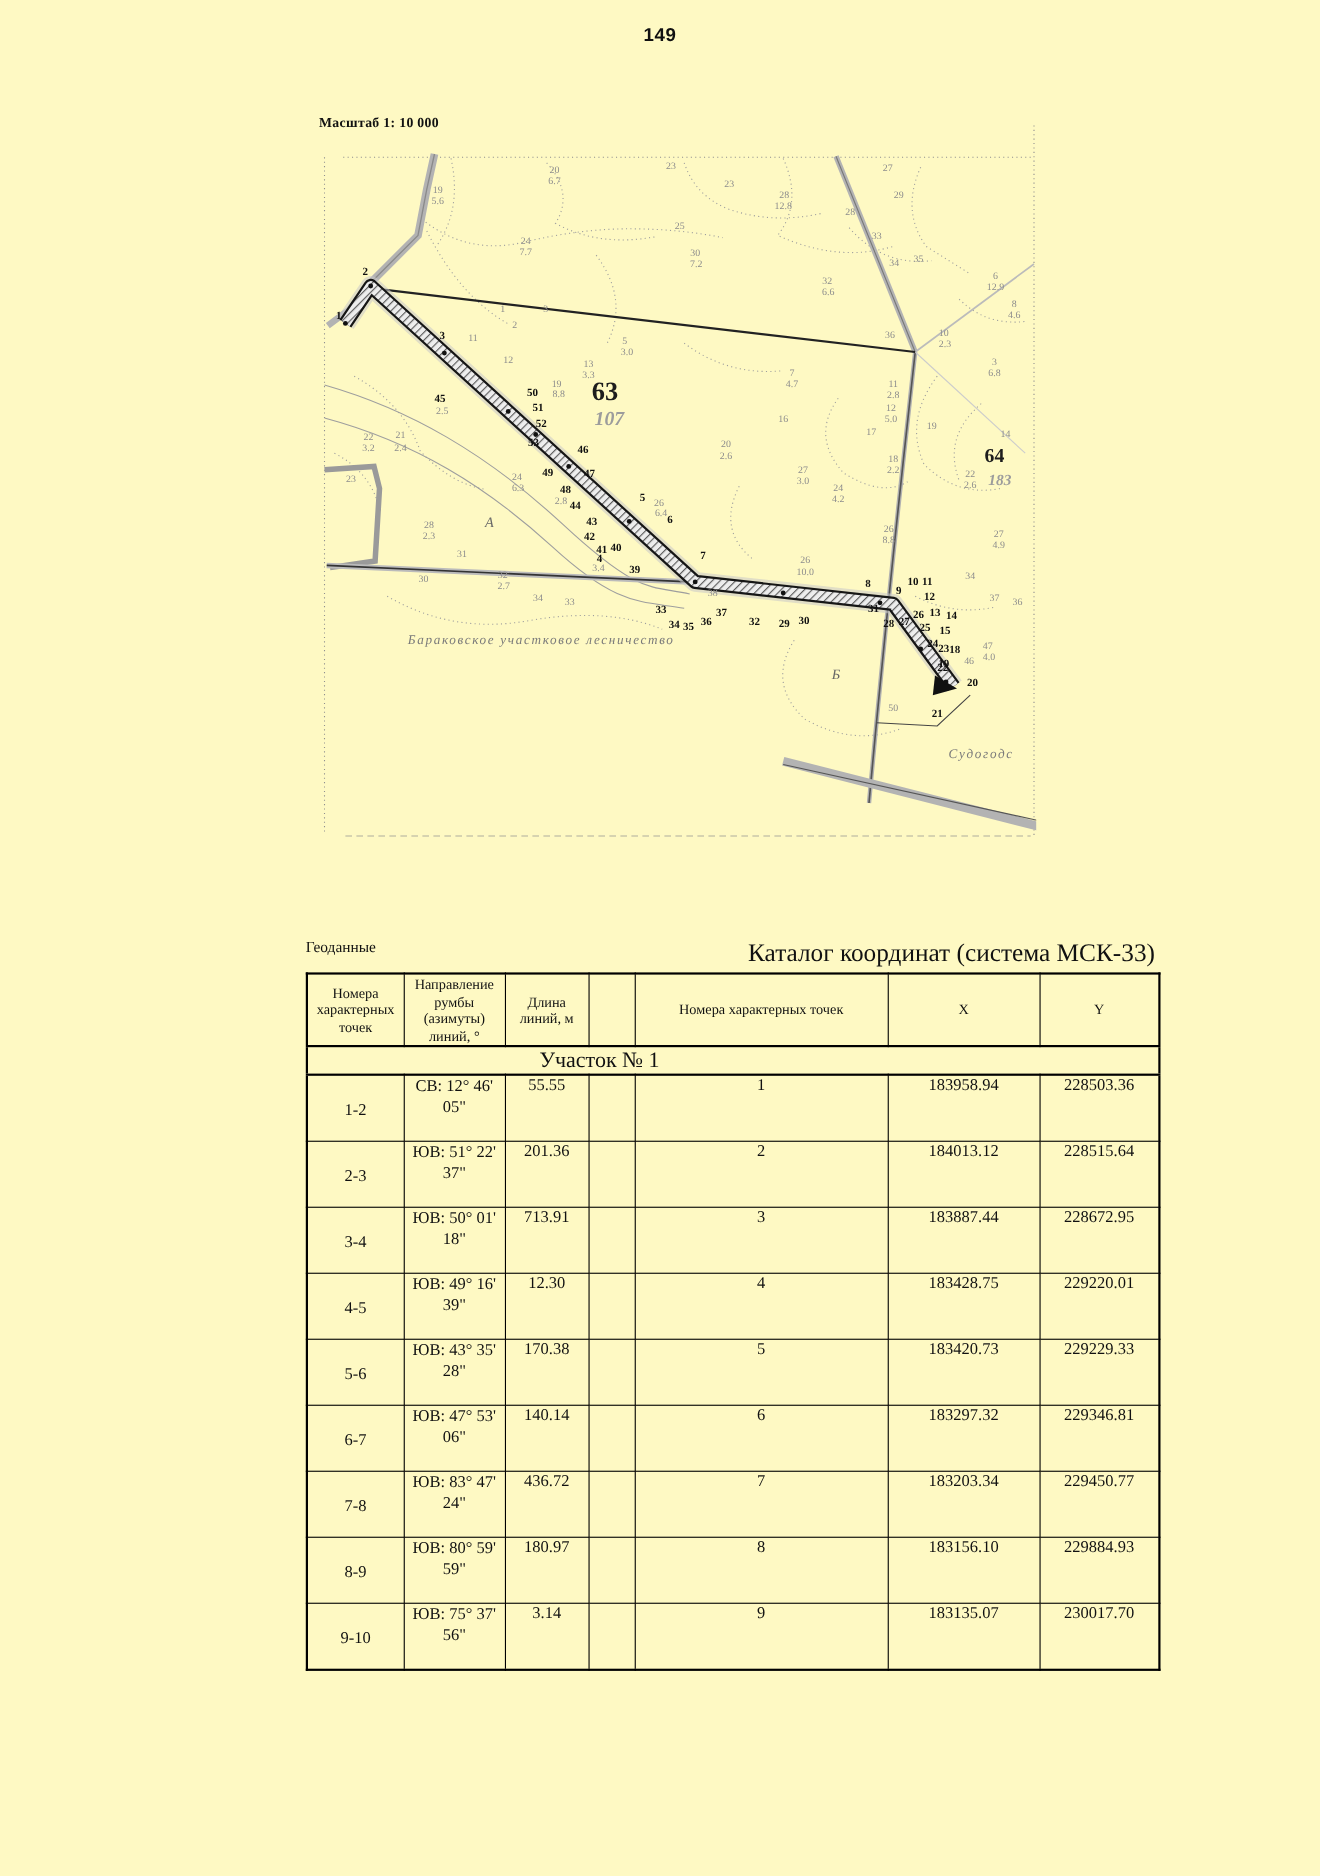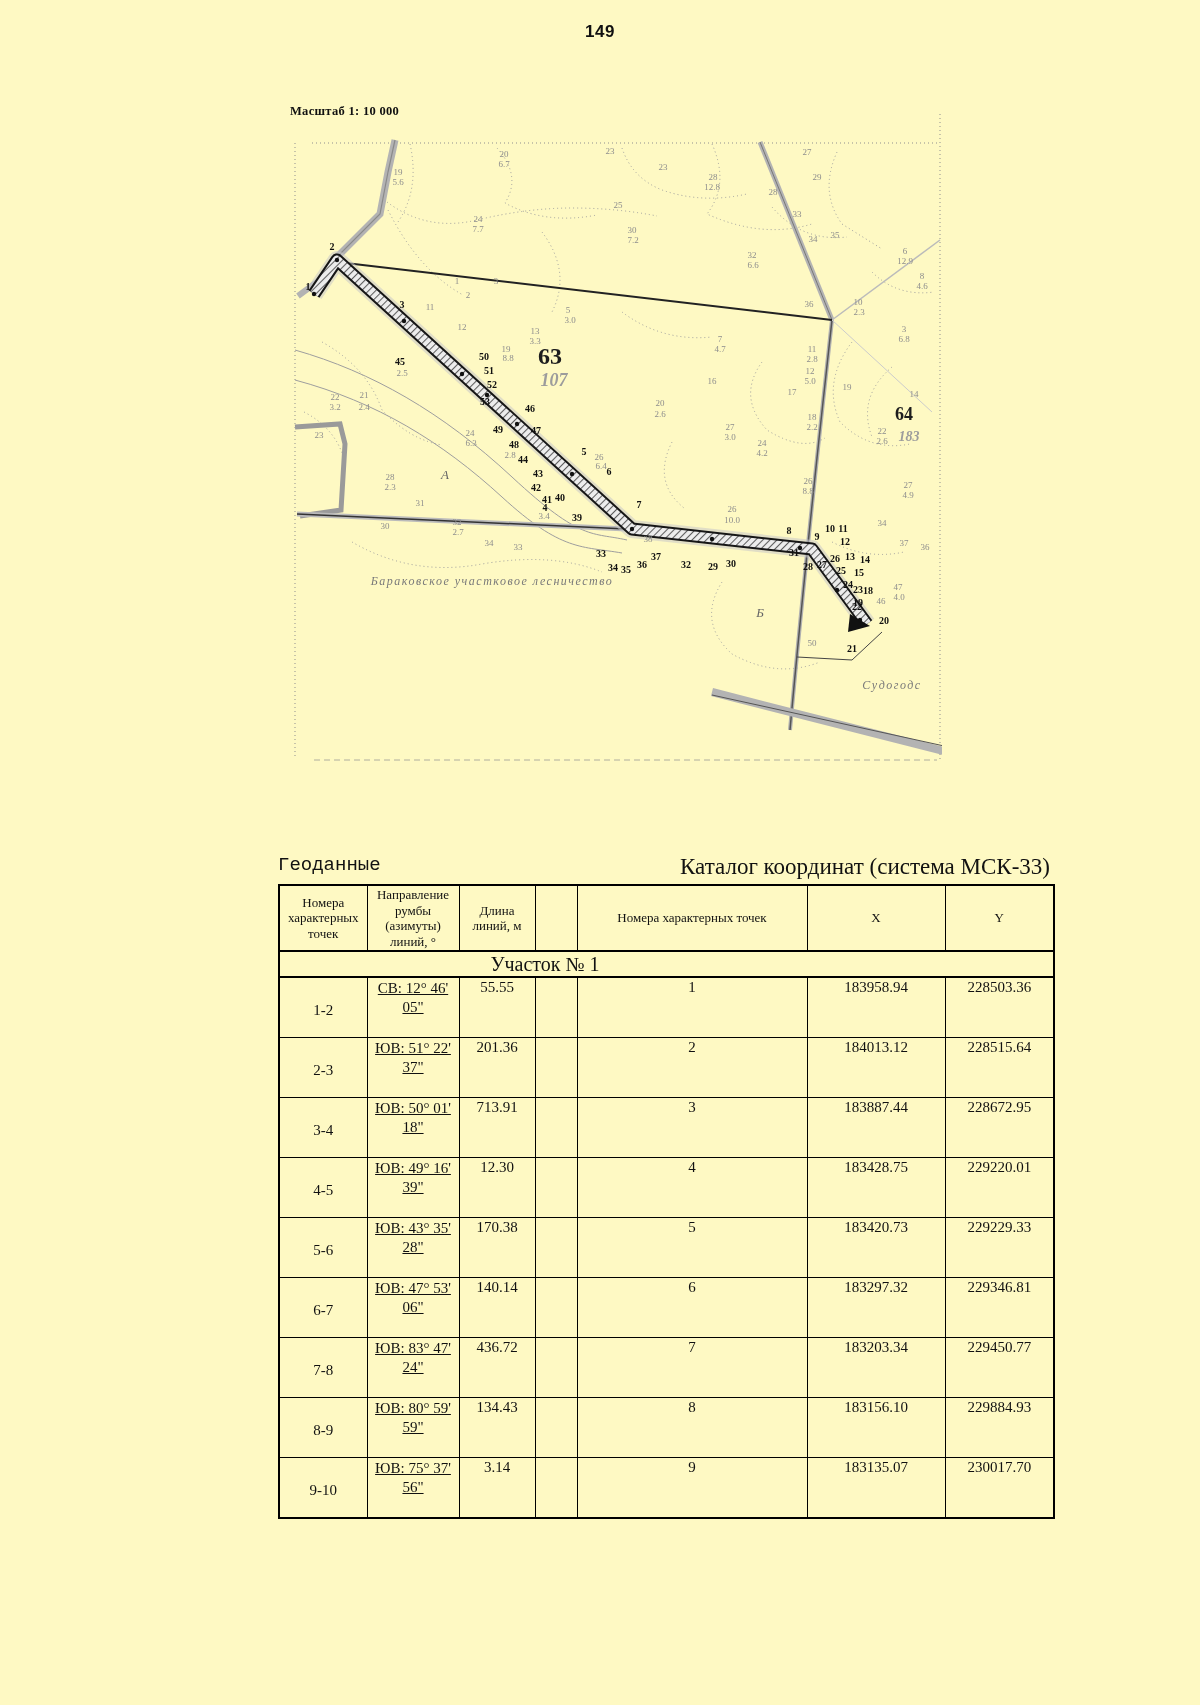--- a/index.html
+++ b/index.html
@@ -14,32 +14,32 @@
   .mt{text-anchor:middle;}
   .mt-pt{font:bold 10px "Liberation Serif",serif;fill:#101010;}
   .mt-g{font:9px "Liberation Serif",serif;fill:#8d8d8d;}
   .mt-big{font:bold 24px "Liberation Serif",serif;fill:#1d1d1d;}
   .mt-ghost{font:italic bold 18px "Liberation Serif",serif;fill:#9c9c9c;}
   .mt-big2{font:bold 18px "Liberation Serif",serif;fill:#1d1d1d;}
   .mt-ghost2{font:italic bold 14px "Liberation Serif",serif;fill:#9c9c9c;}
   .mt-place{font:italic 12px "Liberation Serif",serif;fill:#7a7a7a;letter-spacing:1.5px;}
   .mt-letter{font:italic 13px "Liberation Serif",serif;fill:#666;}
   
-  .tbl-title-left{position:absolute;left:278px;top:854px;font-size:19px;font-family:Liberation Mono, monospace;}
+  .tbl-title-left{position:absolute;left:278px;top:854px;font-size:14px;}
   .tbl-title-right{position:absolute;right:150px;top:854px;font-size:23px;}
   table.geo{position:absolute;left:278px;top:884px;width:775px;border-collapse:collapse;
             table-layout:fixed;font-size:15px;}
   table.geo{border:2px solid #000;}
   table.geo th,table.geo td{border:1px solid #000;padding:1px 2px;text-align:center;}
   table.geo th{font-weight:normal;font-size:13px;line-height:1.2;height:62px;vertical-align:middle;}
   tr.sec td{border-top:2px solid #000;border-bottom:2px solid #000;height:24px;font-size:20px;padding:0;}
   tr.sec .sec-inner{width:530px;text-align:center;}
   tr.row td{height:40px;vertical-align:top;}
   tr.row td.pair{vertical-align:bottom;padding-bottom:18px;}
-  .rumb1,.rumb2{line-height:1.25;text-decoration:underline;}
+  .rumb1,.rumb2{line-height:1.25;}
 </style>
 </head>
 <body>
 
 <div class="sheet">
 
   <div class="page-num">149</div>
 
   <div class="map-wrap">
     <div class="scale-label">Масштаб 1: 10 000</div>
@@ -397,21 +397,21 @@
           <td class="pt">7</td>
           <td class="x">183203.34</td>
           <td class="y">229450.77</td>
         </tr>
         <tr class="row">
           <td class="pair">8-9</td>
           <td class="rumb">
             <div class="rumb1">ЮВ:  80° 59'</div>
             <div class="rumb2">59"</div>
           </td>
-          <td class="len">134.43</td>
+          <td class="len">180.97</td>
           <td class="gap"></td>
           <td class="pt">8</td>
           <td class="x">183156.10</td>
           <td class="y">229884.93</td>
         </tr>
         <tr class="row">
           <td class="pair">9-10</td>
           <td class="rumb">
             <div class="rumb1">ЮВ:  75° 37'</div>
             <div class="rumb2">56"</div>

